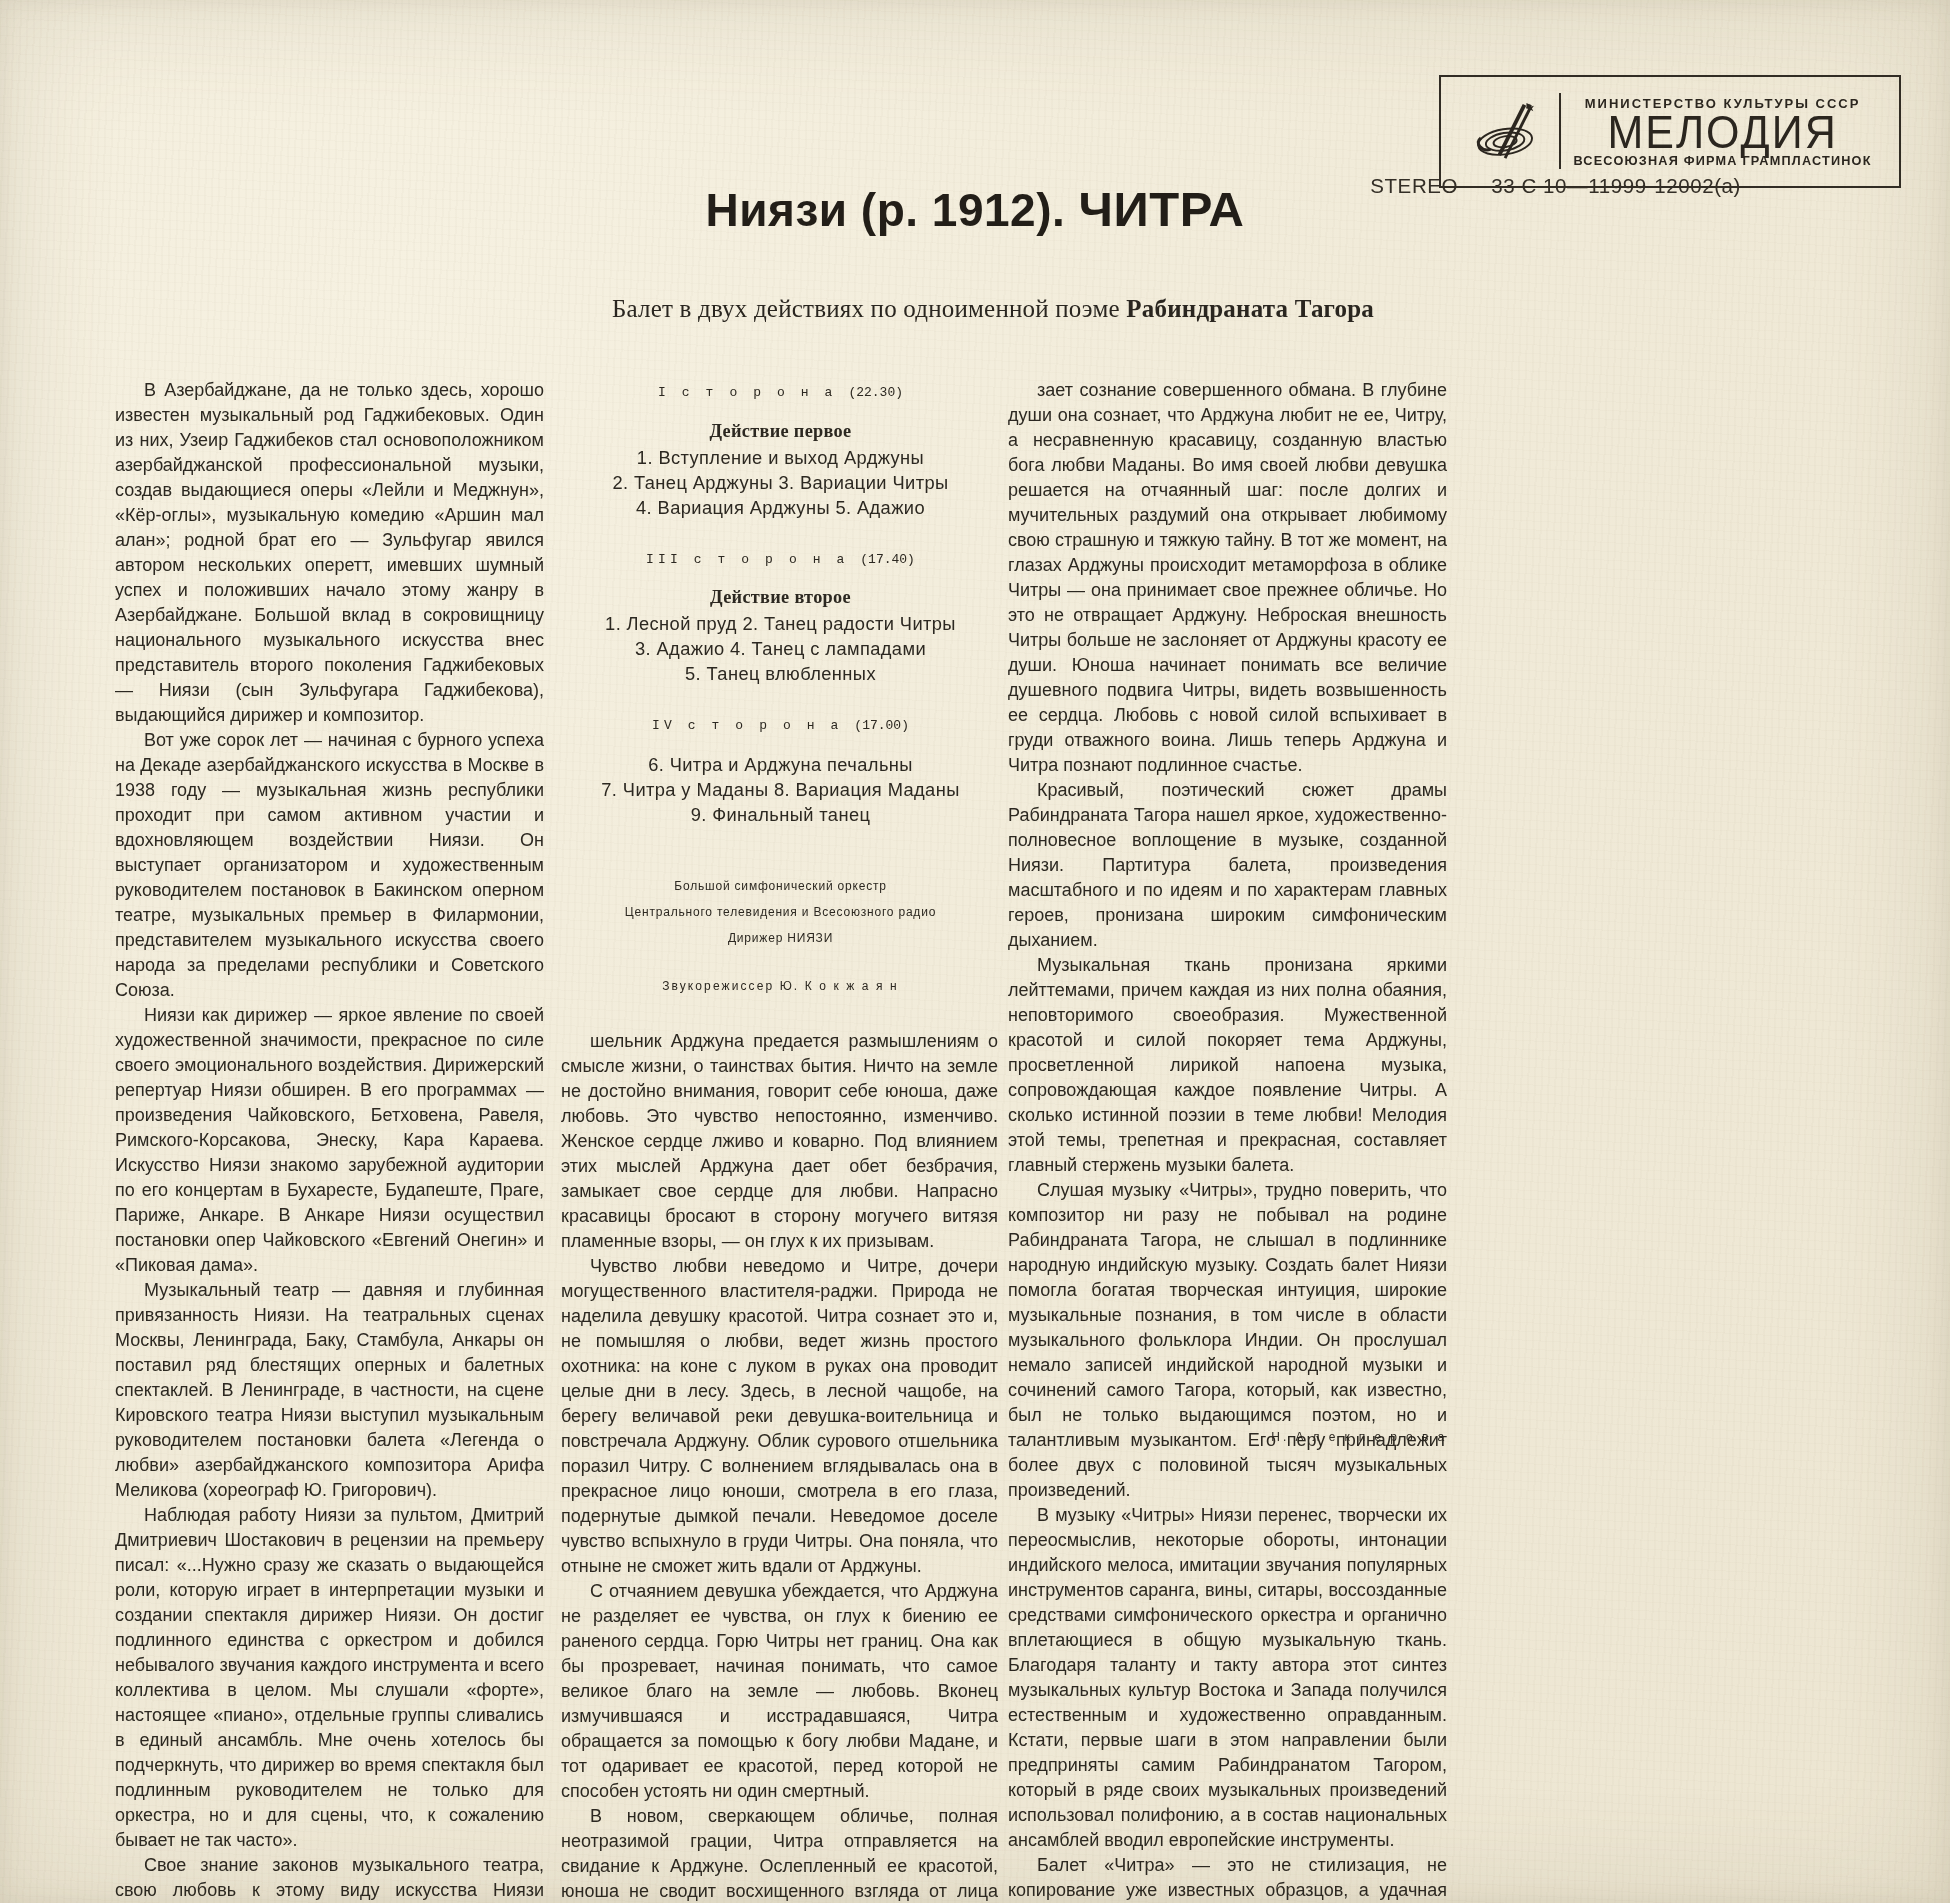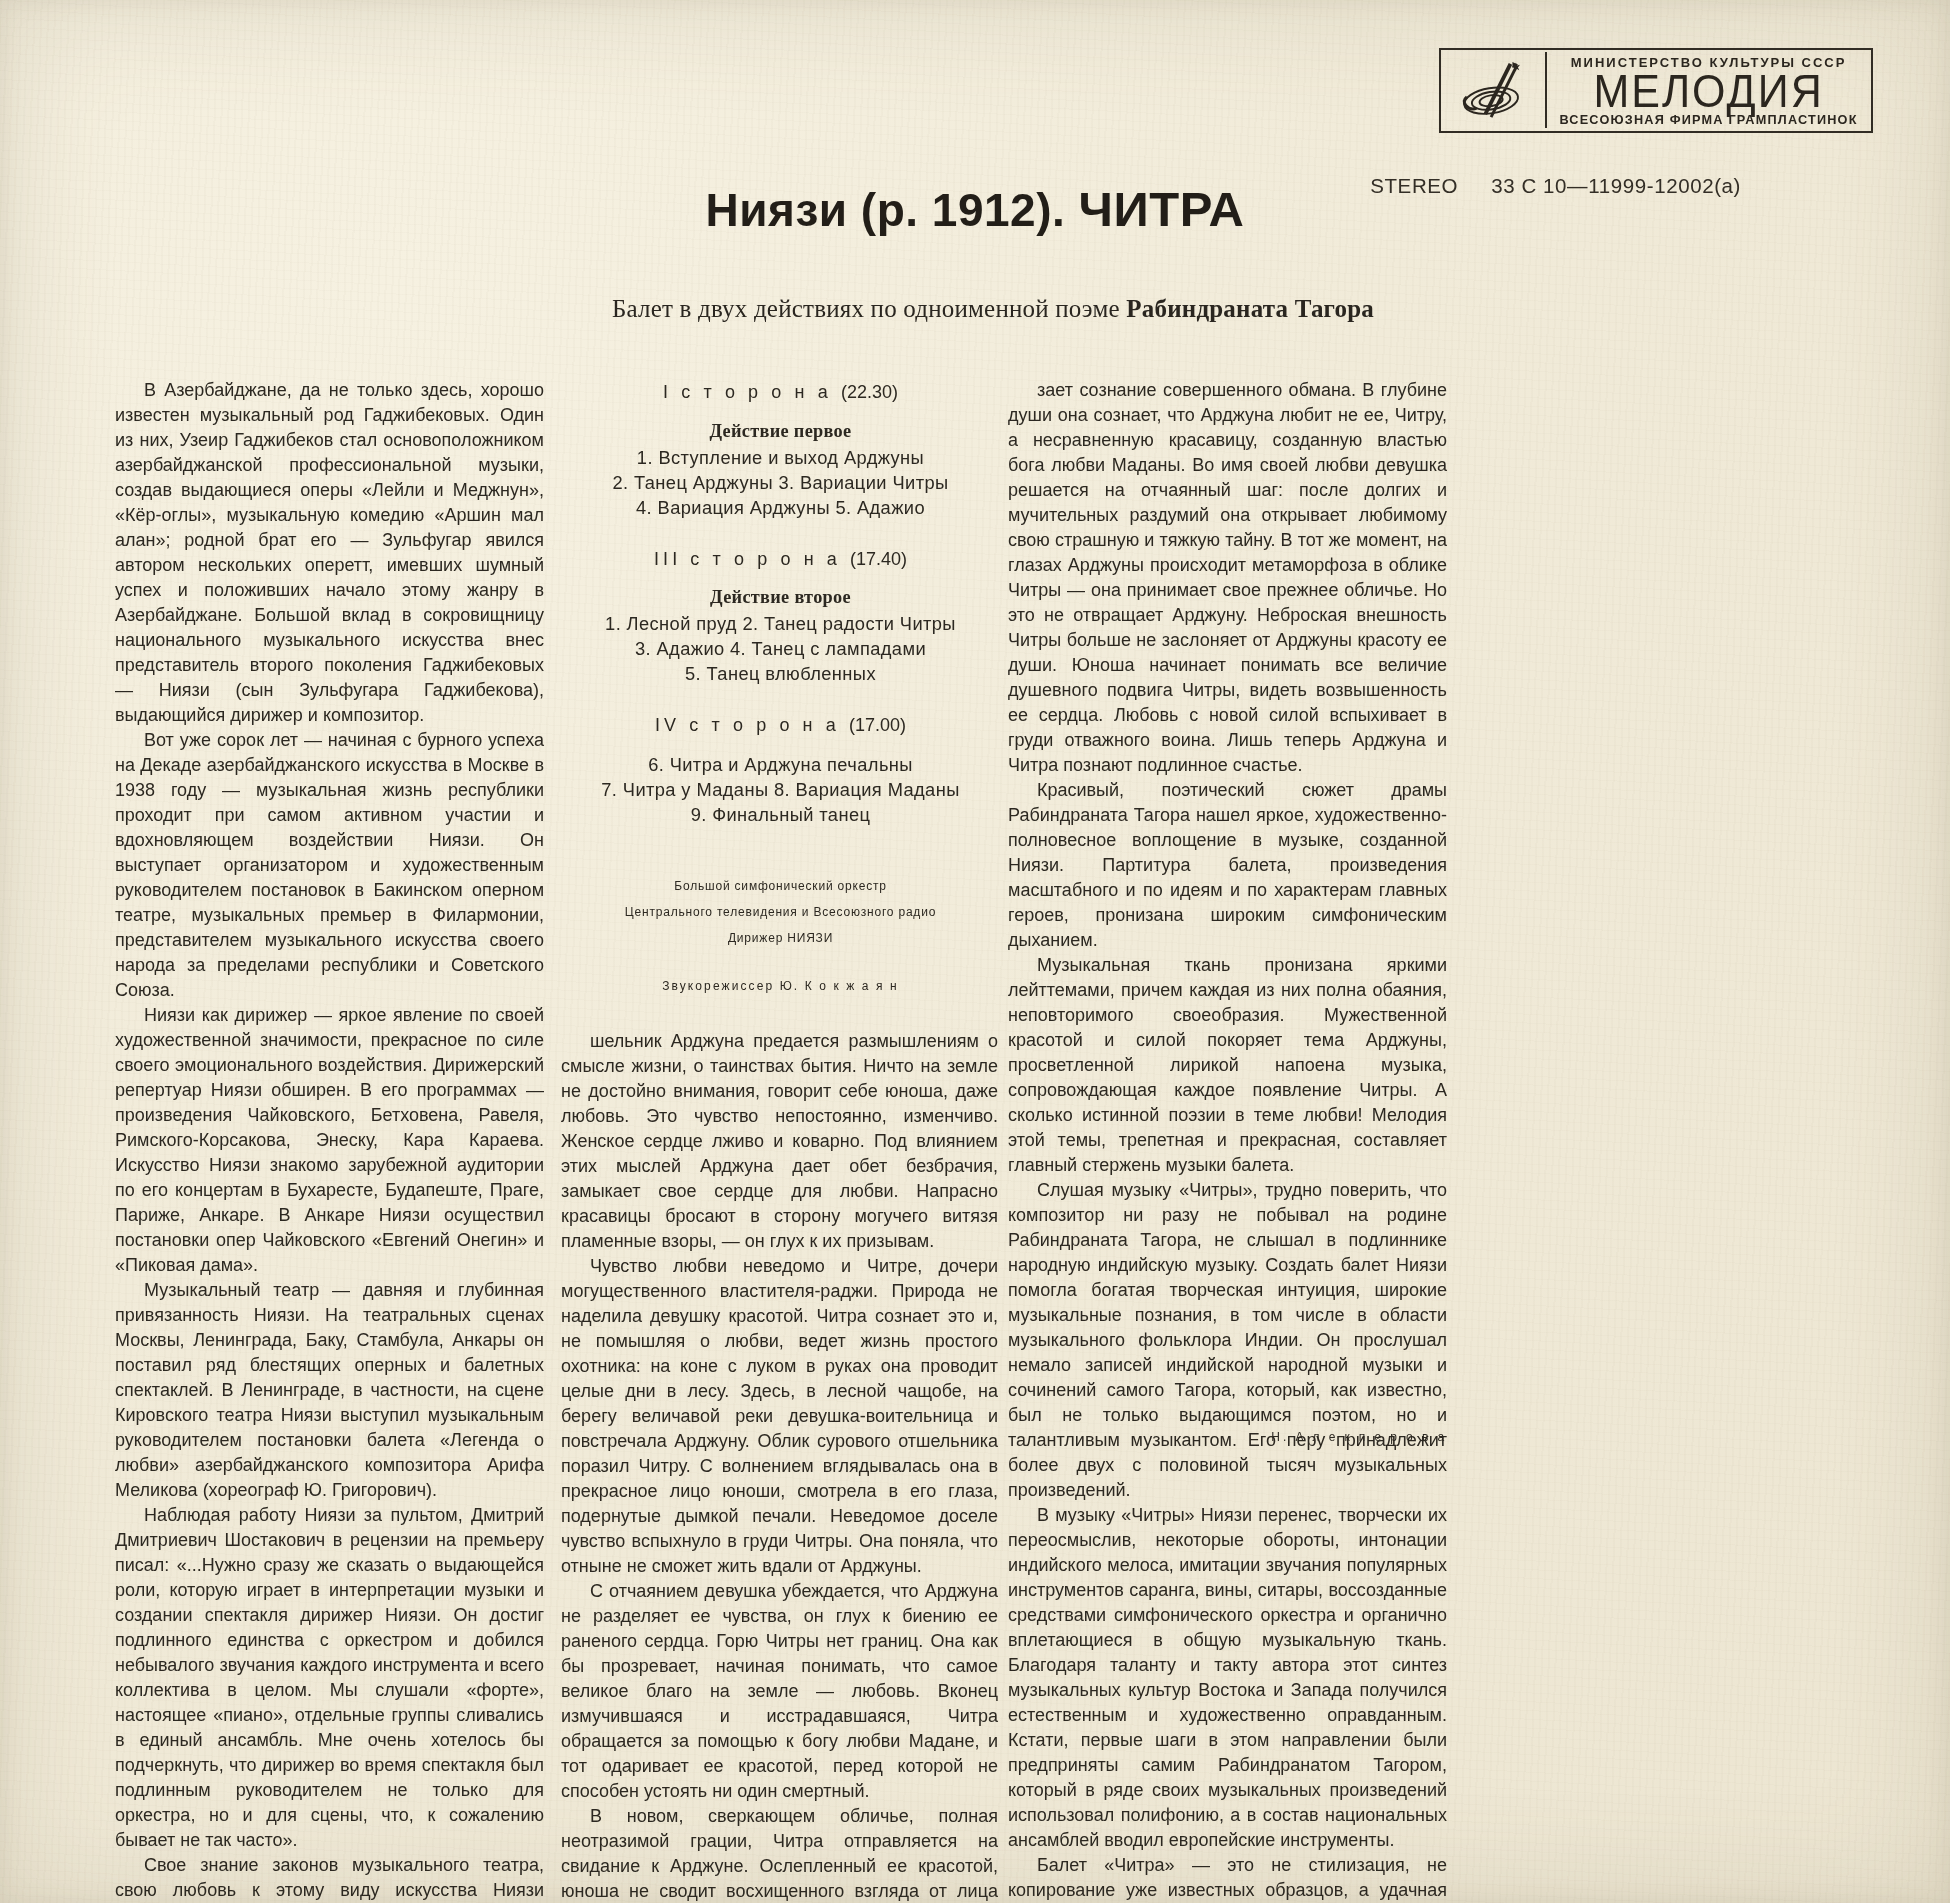--- a/index.html
+++ b/index.html
@@ -24,25 +24,25 @@
     pointer-events:none;
   }
   .edge{
     position:absolute;inset:0;
     box-shadow:inset 0 0 117px rgba(120,105,75,.16), inset 0 0 25px rgba(120,105,75,.10);
     pointer-events:none;
   }
 
   
   .logo-wrap{
-    position:absolute;left:1439px;top:48px;
+    position:absolute;left:1439px;top:75px;
     display:flex;align-items:stretch;
     border:2.9px solid #312c24;
     background:transparent;
-    padding:2px;
+    padding:16px;
   }
   .logo-disc{
     width:90px;height:76px;
     border-right:2.9px solid #312c24;
     display:flex;align-items:center;justify-content:center;
     padding:0 5.9px;
   }
   .logo-txt{
     padding:2.9px 11.7px 2px 12.7px;
     display:flex;flex-direction:column;align-items:center;justify-content:space-between;
@@ -90,21 +90,21 @@
   .col-mid   {left:561px; top:1029px; width:437px;}
   .col-right {left:1008px;top:378px; width:439px;}
 
   
   .tracks{
     position:absolute;left:556px;top:380px;width:449px;
     text-align:center;color:#2c2821;
     font-size:18.3px;line-height:25px;
   }
   .side-head{
-    letter-spacing:4.1px;font-size:18px;margin-bottom:13.7px;
+    letter-spacing:4.1px;font-size:13px;margin-bottom:13.7px;font-family:Liberation Mono, monospace;
   }
   .side-head .dur{letter-spacing:0px;}
   .act-head{font-weight:700;letter-spacing:0.3px;margin-bottom:1px;font-family:Liberation Serif, serif;}
   .tline{letter-spacing:0.4px;}
   .blk{margin-bottom:27px;}
   .credits{
     position:absolute;left:556px;top:873px;width:449px;
     text-align:center;color:#2c2821;font-size:12px;line-height:26px;
     letter-spacing:0.8px;
   }

